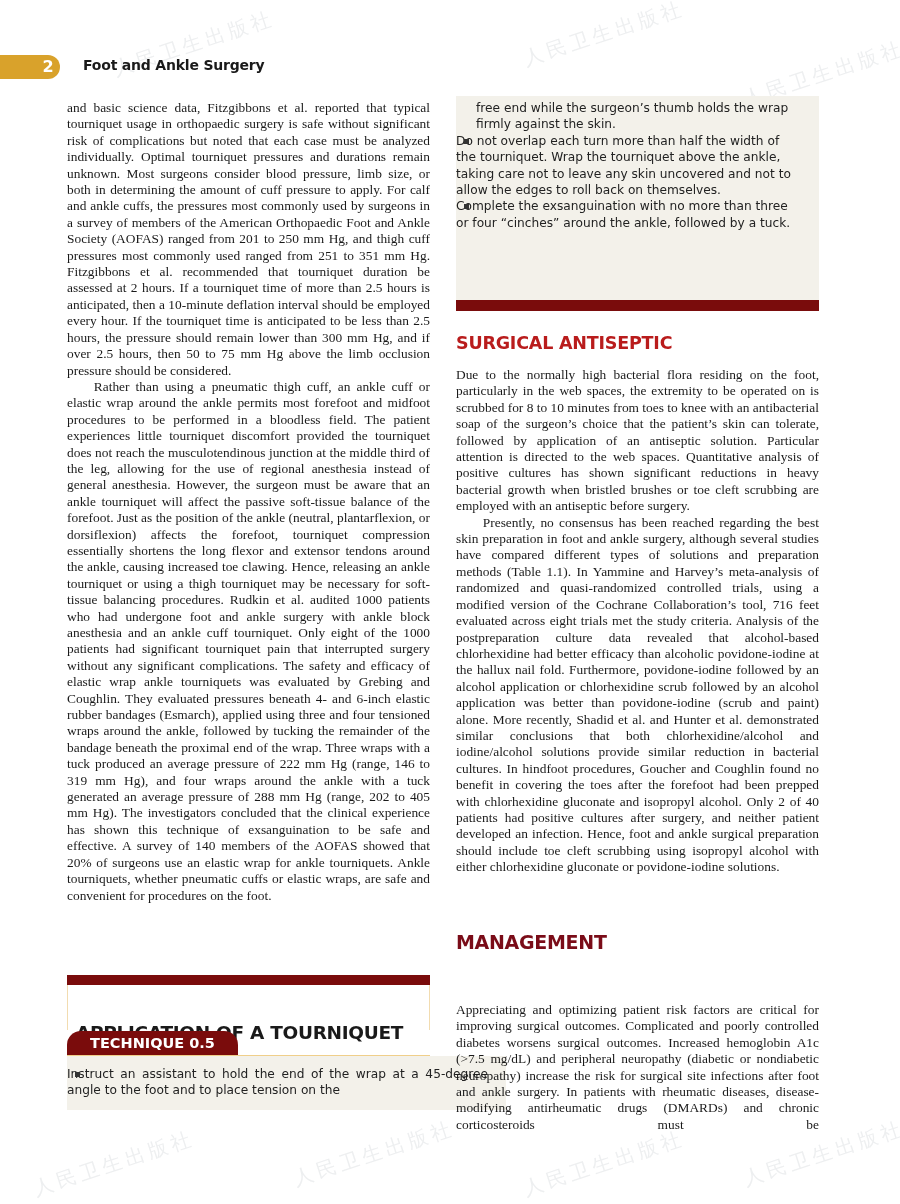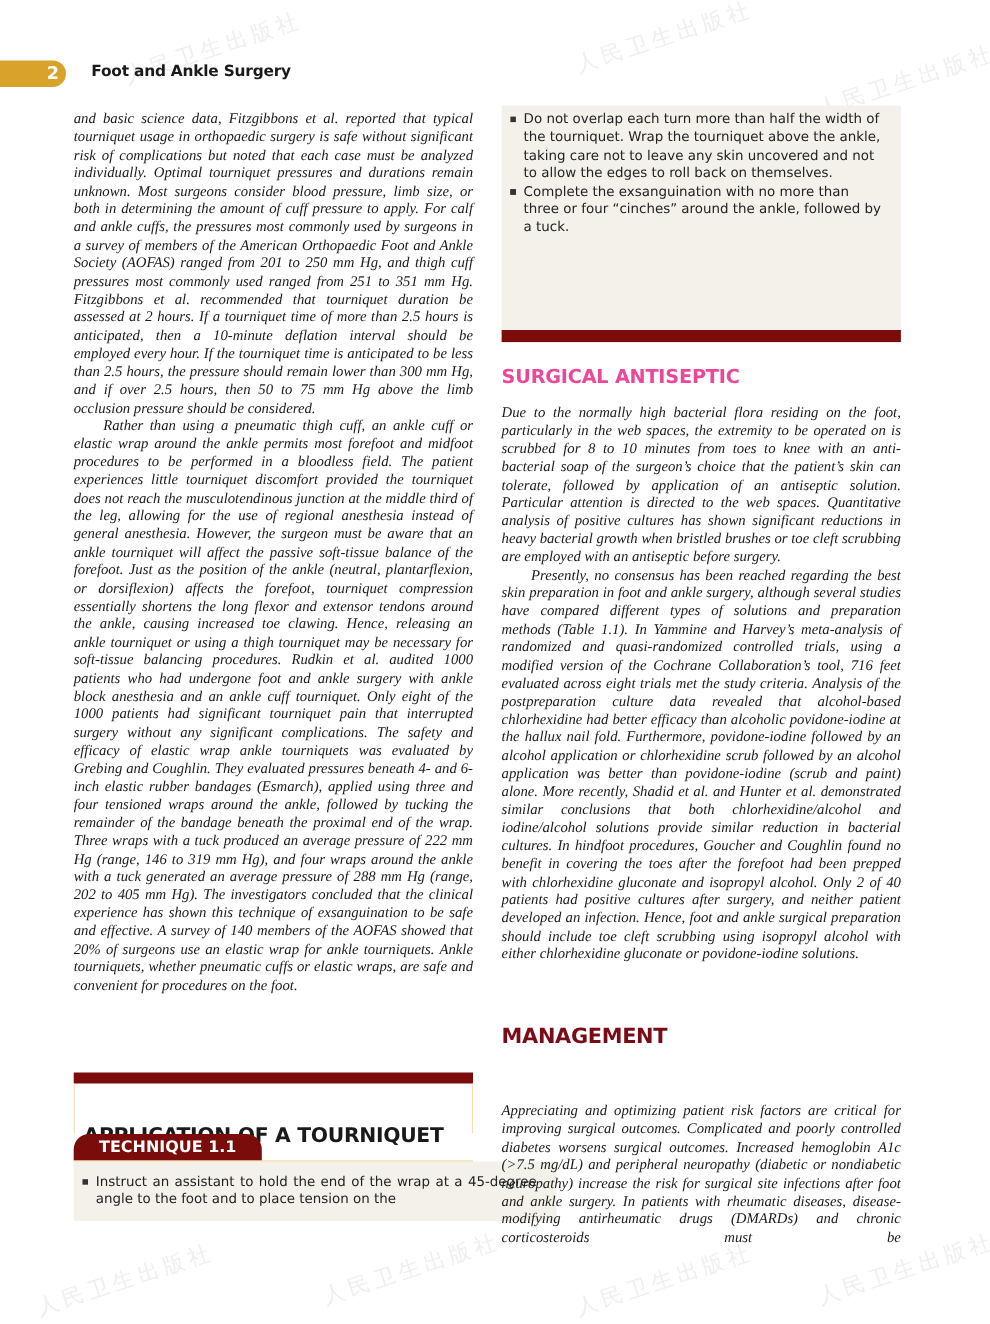--- a/index.html
+++ b/index.html
@@ -2,30 +2,30 @@
 <html><head>
 <meta charset="utf-8">
 <style>
   html, body { margin: 0; padding: 0; background: #ffffff; }
   body { width: 900px; height: 1204px; position: relative; overflow: hidden; font-family: "Liberation Serif", serif; color: #1a1a1a; }
   .watermark { position: absolute; color: #d9dcdf; font-family: "DejaVu Sans", sans-serif; font-size: 20px; opacity: 0.45; transform: rotate(-18deg); letter-spacing: 4px; pointer-events: none; white-space: nowrap; }
   .header-tab { position: absolute; left: 0; top: 55px; width: 60px; height: 24px; background: #d9a22b; border-radius: 0 12px 12px 0; }
   .header-num { position: absolute; left: 40px; top: 55px; width: 16px; height: 24px; line-height: 24px; color: #fff; font-family: "DejaVu Sans", sans-serif; font-weight: bold; font-size: 16px; text-align: center; }
   .header-title { position: absolute; left: 83px; top: 57px; font-family: "DejaVu Sans", sans-serif; font-weight: bold; font-size: 14px; color: #1a1a1a; letter-spacing: -0.2px; text-align: right; }
   .col { position: absolute; text-align: justify; font-size: 13.4px; line-height: 16.4px; hyphens: manual; }
-  .col p { margin: 0; font-style: italic; }
+  .col p { margin: 0; }
   .col p.indent { text-indent: 2em; }
   .left-col { left: 67px; top: 100px; width: 363px; }
   .right-col { left: 456px; width: 363px; }
   .tech-box-top { position: absolute; left: 456px; top: 96px; width: 363px; height: 204px; background: #f3f1ea; }
   .tech-box-top .bar { position: absolute; left: 0; bottom: -11px; width: 100%; height: 11px; background: #7a0c0c; }
   .sans-list { list-style: none; margin: 0; padding: 0; font-family: "DejaVu Sans", sans-serif; font-size: 12.2px; line-height: 16.4px; color: #222; text-align: left; }
-  .sans-list li { position: relative; padding-left: 20px; }
+  .sans-list li { position: relative; }
   .sans-list li .bullet { position: absolute; left: 8px; top: 6px; width: 5px; height: 5px; background: #333; }
-  .h-antiseptic { position: absolute; left: 456px; top: 333px; font-family: "DejaVu Sans", sans-serif; font-weight: bold; font-size: 17.5px; color: #ec4899; letter-spacing: -0.2px; text-align: center; }
+  .h-antiseptic { position: absolute; left: 456px; top: 333px; font-family: "DejaVu Sans", sans-serif; font-weight: bold; font-size: 17.5px; color: #b91c1c; letter-spacing: -0.2px; text-align: center; }
   .h-periop { position: absolute; left: 456px; top: 932px; font-family: "DejaVu Sans", sans-serif; font-weight: bold; font-size: 19px; line-height: 21px; color: #7a0c18; letter-spacing: -0.3px; }
   .app-box { position: absolute; left: 67px; top: 975px; width: 363px; height: 135px; }
   .app-box .topbar { position: absolute; left: 0; top: 0; width: 100%; height: 10px; background: #7a0c0c; }
   .app-box .title-area { position: absolute; left: 0; top: 10px; width: 361px; height: 45px; border-left: 1px solid #f2dcb0; border-right: 1px solid #f2dcb0; }
   .app-title { position: absolute; left: 76px; top: 1022px; font-family: "DejaVu Sans", sans-serif; font-weight: bold; font-size: 18.5px; color: #1a1a1a; letter-spacing: -0.3px; }
   .tech-tab { position: absolute; left: 67px; top: 1031px; width: 171px; height: 24px; background: #7a0c0c; border-radius: 14px 14px 0 0; color: #fff; font-family: "DejaVu Sans", sans-serif; font-weight: bold; font-size: 14.5px; line-height: 24px; text-align: center; }
   .tech-line { position: absolute; left: 67px; top: 1055px; width: 363px; height: 1px; background: #f0cf8a; }
   .tech-box-bottom { position: absolute; left: 67px; top: 1056px; width: 439px; height: 54px; background: #f3f1ea; padding-top: 10px; box-sizing: border-box; }
 </style>
 </head>
@@ -46,33 +46,36 @@
 <div class="col left-col">
   <p>and basic science data, Fitzgibbons et al. reported that typical tourniquet usage in orthopaedic surgery is safe without sig­nificant risk of complications but noted that each case must be analyzed individually. Optimal tourniquet pressures and durations remain unknown. Most surgeons consider blood pressure, limb size, or both in determining the amount of cuff pressure to apply. For calf and ankle cuffs, the pressures most commonly used by surgeons in a survey of members of the American Orthopaedic Foot and Ankle Society (AOFAS) ranged from 201 to 250 mm Hg, and thigh cuff pressures most commonly used ranged from 251 to 351 mm Hg. Fitzgibbons et al. recommended that tourniquet duration be assessed at 2 hours. If a tourniquet time of more than 2.5 hours is antici­pated, then a 10-minute deflation interval should be employed every hour. If the tourniquet time is anticipated to be less than 2.5 hours, the pressure should remain lower than 300 mm Hg, and if over 2.5 hours, then 50 to 75 mm Hg above the limb occlusion pressure should be considered.</p>
   <p class="indent">Rather than using a pneumatic thigh cuff, an ankle cuff or elastic wrap around the ankle permits most forefoot and midfoot procedures to be performed in a bloodless field. The patient experiences little tourniquet discomfort provided the tourniquet does not reach the musculotendinous junction at the middle third of the leg, allowing for the use of regional anesthesia instead of general anesthesia. However, the sur­geon must be aware that an ankle tourniquet will affect the passive soft-tissue balance of the forefoot. Just as the position of the ankle (neutral, plantarflexion, or dorsiflexion) affects the forefoot, tourniquet compression essentially shortens the long flexor and extensor tendons around the ankle, causing increased toe clawing. Hence, releasing an ankle tourniquet or using a thigh tourniquet may be necessary for soft-tissue balancing procedures. Rudkin et al. audited 1000 patients who had undergone foot and ankle surgery with ankle block anesthesia and an ankle cuff tourniquet. Only eight of the 1000 patients had significant tourniquet pain that interrupted surgery without any significant complications. The safety and efficacy of elastic wrap ankle tourniquets was evaluated by Grebing and Coughlin. They evaluated pressures beneath 4- and 6-inch elastic rubber bandages (Esmarch), applied using three and four tensioned wraps around the ankle, followed by tucking the remainder of the bandage beneath the proximal end of the wrap. Three wraps with a tuck produced an aver­age pressure of 222 mm Hg (range, 146 to 319 mm Hg), and four wraps around the ankle with a tuck generated an average pressure of 288 mm Hg (range, 202 to 405 mm Hg). The inves­tigators concluded that the clinical experience has shown this technique of exsanguination to be safe and effective. A survey of 140 members of the AOFAS showed that 20% of surgeons use an elastic wrap for ankle tourniquets. Ankle tourniquets, whether pneumatic cuffs or elastic wraps, are safe and conve­nient for procedures on the foot.</p>
 </div>
 
 <div class="app-box">
   <div class="topbar"></div>
   <div class="title-area"></div>
 </div>
 <div class="app-title">APPLICATION OF A TOURNIQUET</div>
-<div class="tech-tab">TECHNIQUE 1.1</div>
+<div class="tech-tab">TECHNIQUE 0.5</div>
 <div class="tech-line"></div>
 <div class="tech-box-bottom">
   <ul class="sans-list" style="padding-right:18px;text-align:justify;">
     <li>
       <span class="bullet"></span>
       <span>Instruct an assistant to hold the end of the wrap at a 45-degree angle to the foot and to place tension on the</span>
     </li>
   </ul>
 </div>
 
 <div class="tech-box-top">
   <ul class="sans-list" style="padding:4px 16px 0 0;">
+    <li style="padding-left:20px;">
+      <span>free end while the surgeon’s thumb holds the wrap firmly against the skin.</span>
+    </li>
     <li>
       <span class="bullet"></span>
       <span>Do not overlap each turn more than half the width of the tourniquet. Wrap the tourniquet above the ankle, taking care not to leave any skin uncovered and not to allow the edges to roll back on themselves.</span>
     </li>
     <li>
       <span class="bullet"></span>
     </li>
     <li>
       <span class="bullet"></span>
       <span>Complete the exsanguination with no more than three or four “cinches” around the ankle, followed by a tuck.</span>

